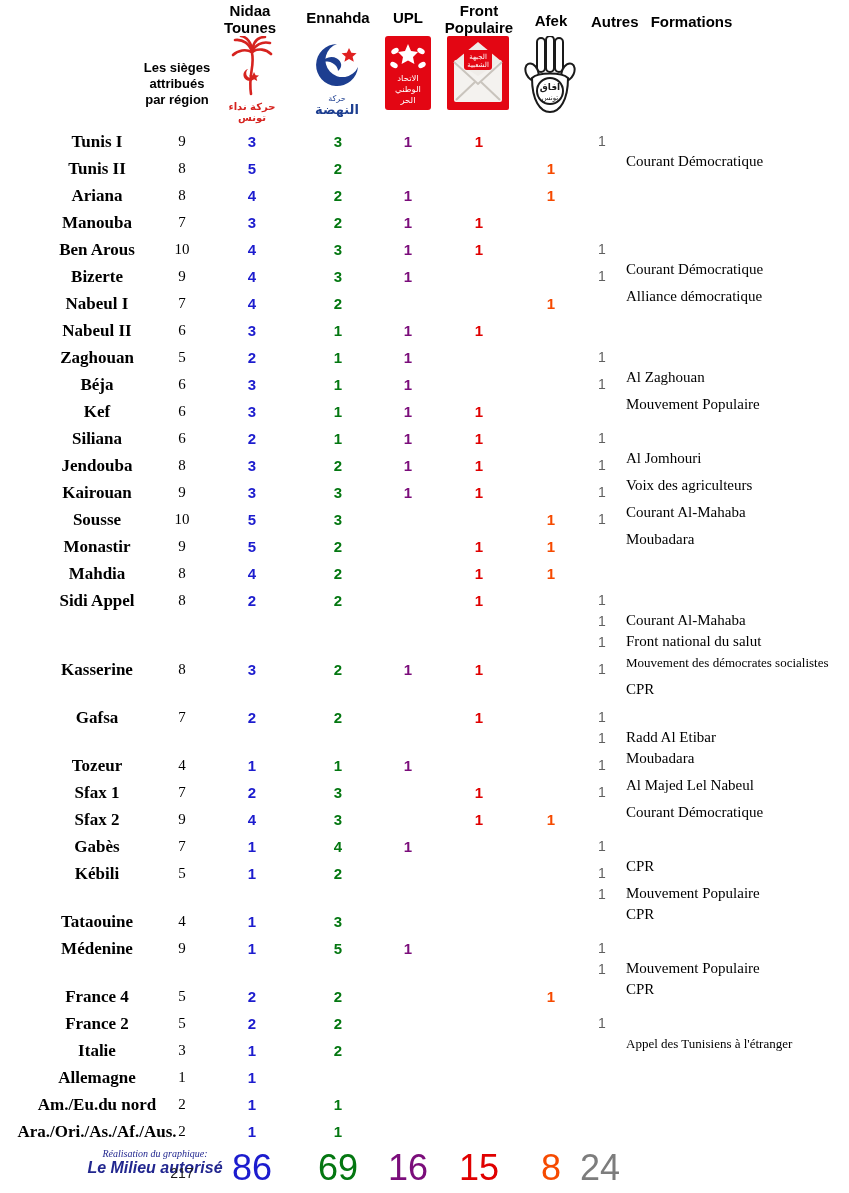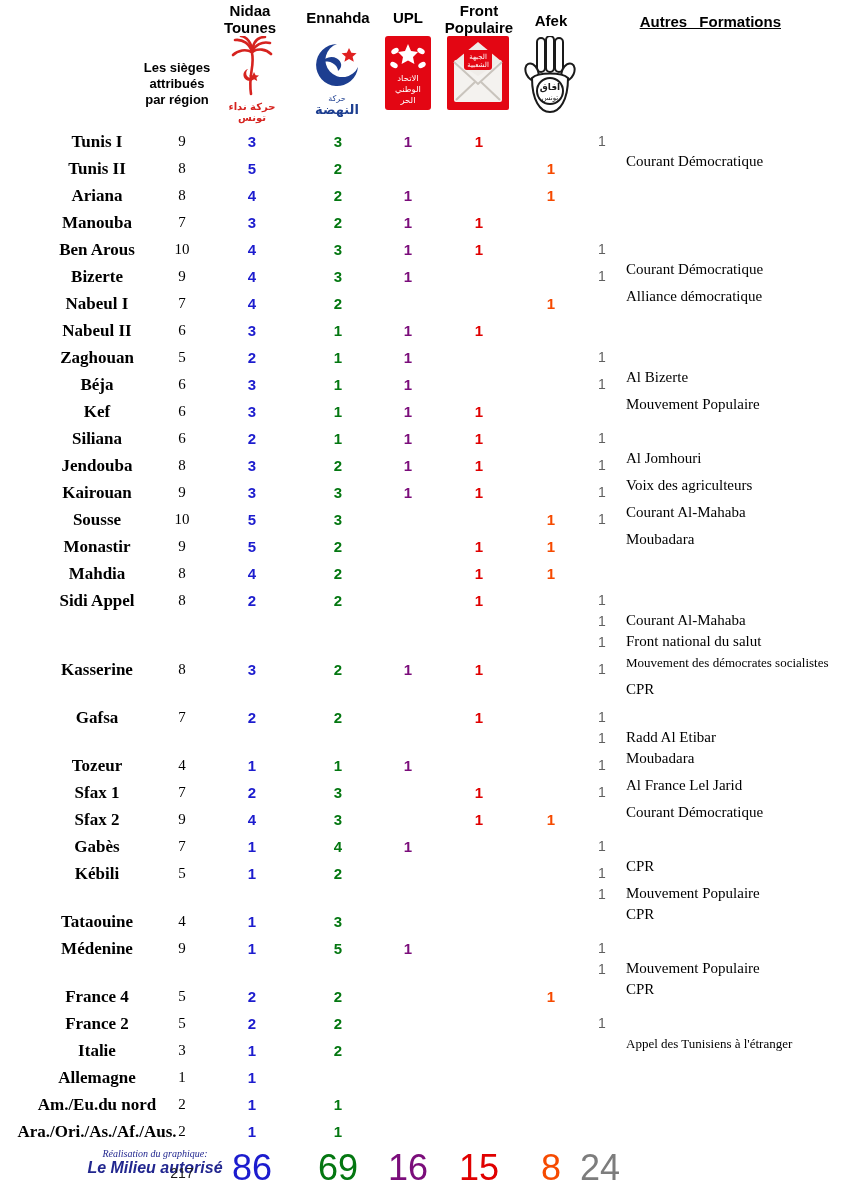--- a/index.html
+++ b/index.html
@@ -7,21 +7,21 @@
         font-family:"Liberation Serif","DejaVu Serif",serif;color:#000;}
   
   .hdr{position:absolute;top:0;left:0;width:849px;height:128px;}
   .hlabel{position:absolute;font-family:"Liberation Sans","DejaVu Sans",sans-serif;
           font-weight:bold;font-size:15px;line-height:17px;text-align:center;color:#000;}
   .h-nidaa{left:208px;top:2px;width:84px;}
   .h-ennahda{left:296px;top:9px;width:84px;}
   .h-upl{left:388px;top:9px;width:40px;}
   .h-fp{left:437px;top:2px;width:84px;}
   .h-afek{left:531px;top:12px;width:40px;}
-  .h-autres{left:591px;top:13px;width:190px;text-align:right;word-spacing:8px;text-decoration:underline;}
+  .h-autres{left:591px;top:13px;width:190px;text-align:left;word-spacing:8px;}
   .seats-label{position:absolute;left:133px;top:60px;width:88px;text-align:center;
           font-family:"Liberation Sans","DejaVu Sans",sans-serif;font-weight:bold;
           font-size:13px;line-height:16px;}
   .logo{position:absolute;text-align:center;}
   .lg-nidaa{left:222px;top:36px;width:60px;height:82px;}
   .lg-ennahda{left:300px;top:42px;width:74px;height:76px;}
   .lg-upl{left:385px;top:36px;width:46px;height:76px;}
   .lg-fp{left:447px;top:36px;width:62px;height:76px;}
   .lg-afek{left:524px;top:36px;width:52px;height:78px;}
   .ar{font-family:"DejaVu Sans",sans-serif;direction:rtl;}
@@ -231,21 +231,21 @@
         <span class="cell cl-upl pnum" style="color: rgb(123, 13, 123);">1</span>
         <span class="cell cl-fp pnum" style="color: rgb(224, 0, 0);">1</span>
       </div>
       <div class="row" style="height: 27px;">
         <span class="cell cl-region">Zaghouan</span>
         <span class="cell cl-seats">5</span>
         <span class="cell cl-nidaa pnum" style="color: rgb(28, 28, 206);">2</span>
         <span class="cell cl-ennahda pnum" style="color: rgb(4, 119, 17);">1</span>
         <span class="cell cl-upl pnum" style="color: rgb(123, 13, 123);">1</span>
         <span class="fline cl-fcount" style="top: 3px; color: rgb(95, 95, 95);">1</span>
-        <span class="fline cl-fname" style="top: 3px;">Al Bizerte</span>
+        <span class="fline cl-fname" style="top: 3px;">Al Zaghouan</span>
       </div>
       <div class="row" style="height: 27px;">
         <span class="cell cl-region">Béja</span>
         <span class="cell cl-seats">6</span>
         <span class="cell cl-nidaa pnum" style="color: rgb(28, 28, 206);">3</span>
         <span class="cell cl-ennahda pnum" style="color: rgb(4, 119, 17);">1</span>
         <span class="cell cl-upl pnum" style="color: rgb(123, 13, 123);">1</span>
         <span class="fline cl-fcount" style="top: 3px; color: rgb(95, 95, 95);">1</span>
         <span class="fline cl-fname" style="top: 3px;">Mouvement Populaire</span>
       </div>
@@ -346,21 +346,21 @@
         <span class="fline cl-fcount" style="top: 24px; color: rgb(95, 95, 95);">1</span>
         <span class="fline cl-fname" style="top: 24px;">Moubadara</span>
       </div>
       <div class="row" style="height: 27px;">
         <span class="cell cl-region">Tozeur</span>
         <span class="cell cl-seats">4</span>
         <span class="cell cl-nidaa pnum" style="color: rgb(28, 28, 206);">1</span>
         <span class="cell cl-ennahda pnum" style="color: rgb(4, 119, 17);">1</span>
         <span class="cell cl-upl pnum" style="color: rgb(123, 13, 123);">1</span>
         <span class="fline cl-fcount" style="top: 3px; color: rgb(95, 95, 95);">1</span>
-        <span class="fline cl-fname" style="top: 3px;">Al France Lel Jarid</span>
+        <span class="fline cl-fname" style="top: 3px;">Al Majed Lel Nabeul</span>
       </div>
       <div class="row" style="height: 27px;">
         <span class="cell cl-region">Sfax 1</span>
         <span class="cell cl-seats">7</span>
         <span class="cell cl-nidaa pnum" style="color: rgb(28, 28, 206);">2</span>
         <span class="cell cl-ennahda pnum" style="color: rgb(4, 119, 17);">3</span>
         <span class="cell cl-fp pnum" style="color: rgb(224, 0, 0);">1</span>
         <span class="fline cl-fcount" style="top: 3px; color: rgb(95, 95, 95);">1</span>
         <span class="fline cl-fname" style="top: 3px;">Courant Démocratique</span>
       </div>

